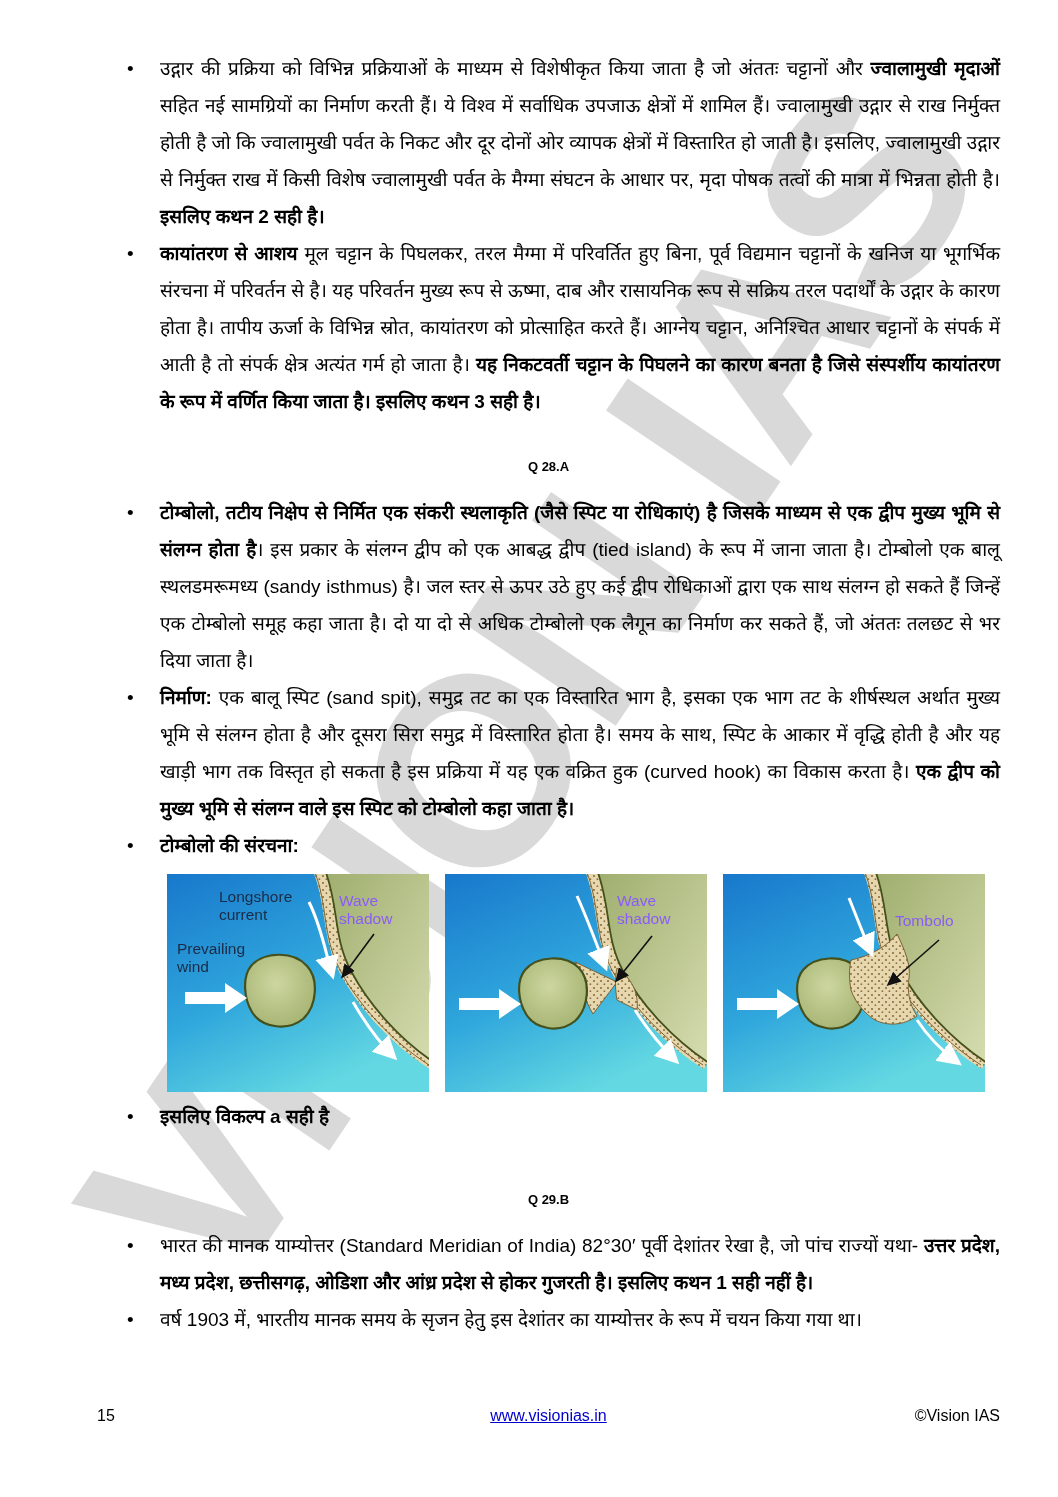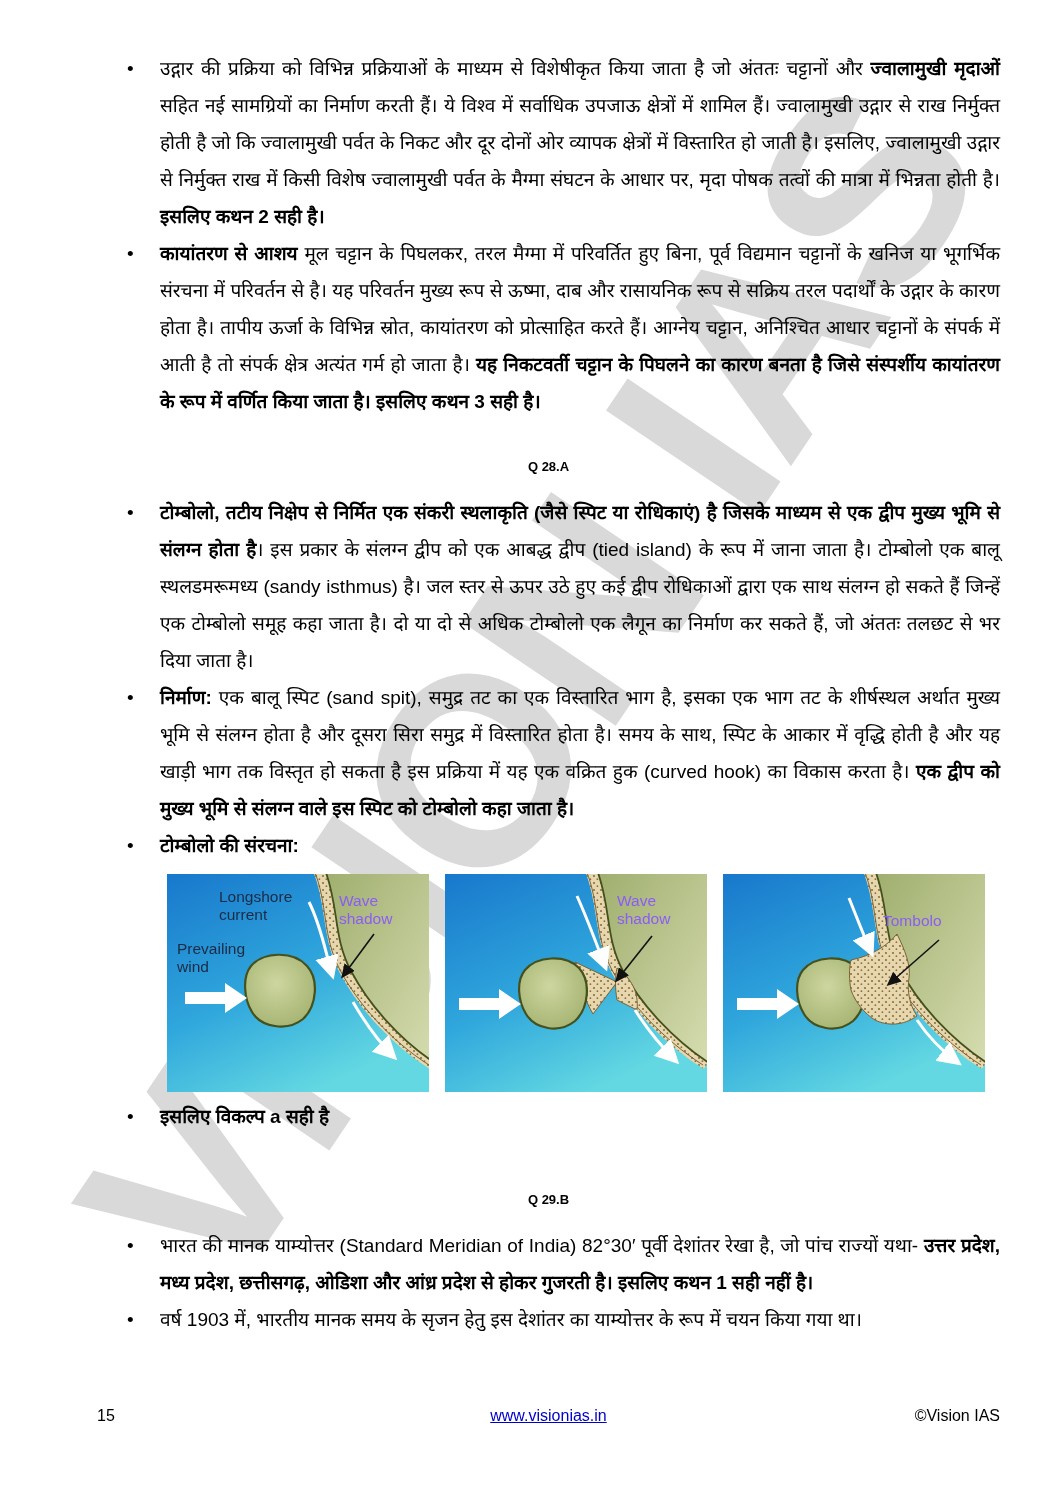--- a/index.html
+++ b/index.html
@@ -141,21 +141,21 @@
           <path d="M146 -4 C160 30 154 62 172 96 C190 130 224 166 262 190" stroke="url(#sandPat)" stroke-width="12" fill="none"></path>
           <path d="M141 -4 C155 30 149 62 167 96 C185 130 219 166 258 191" stroke="#7a6234" stroke-width="1" fill="none"></path>
           <path d="M152 -4 C166 32 160 64 178 97 C196 131 229 166 264 189 L264 -4 Z" fill="url(#landGrad)" stroke="#44511c" stroke-width="1.8"></path>
           <path d="M80 96 C92 82 120 80 134 94 C146 107 144 134 130 147 C114 160 90 155 81 140 C73 127 71 107 80 96 Z" fill="url(#islandGrad)" stroke="#44511c" stroke-width="2.2"></path>
           <path d="M128 86 C148 82 164 72 174 60 C182 76 188 92 186 104 C184 116 186 130 194 142 C180 152 164 152 152 146 C142 140 132 128 128 116 C126 106 126 94 128 86 Z" fill="url(#sandPat)" stroke="#7a6234" stroke-width="1"></path>
           <path d="M126 24 C134 44 140 60 148 78" stroke="#ffffff" stroke-width="3" fill="none" marker-end="url(#arrowW)"></path>
           <path d="M194 146 C206 164 218 176 234 188" stroke="#ffffff" stroke-width="3" fill="none" marker-end="url(#arrowW)"></path>
           <polygon points="14,124 54,124 54,115 76,130 54,145 54,136 14,136" fill="#ffffff"></polygon>
           <line x1="216" y1="66" x2="166" y2="110" stroke="#111111" stroke-width="1.6" marker-end="url(#arrowB)"></line>
         </svg>
-        <div class="lbl dark" style="left:160px;top:38px;width:86px;">Tombolo</div>
+        <div class="lbl dark" style="left:172px;top:38px;width:86px;">Tombolo</div>
       </div>
 
     </div>
 
     <ul class="bullets opt-row">
         <li><span class="seg-b">इसलिए विकल्प a सही है</span></li>
       </ul>
 
     <div class="q-heading second">Q 29.B</div>
     <ul class="bullets">

